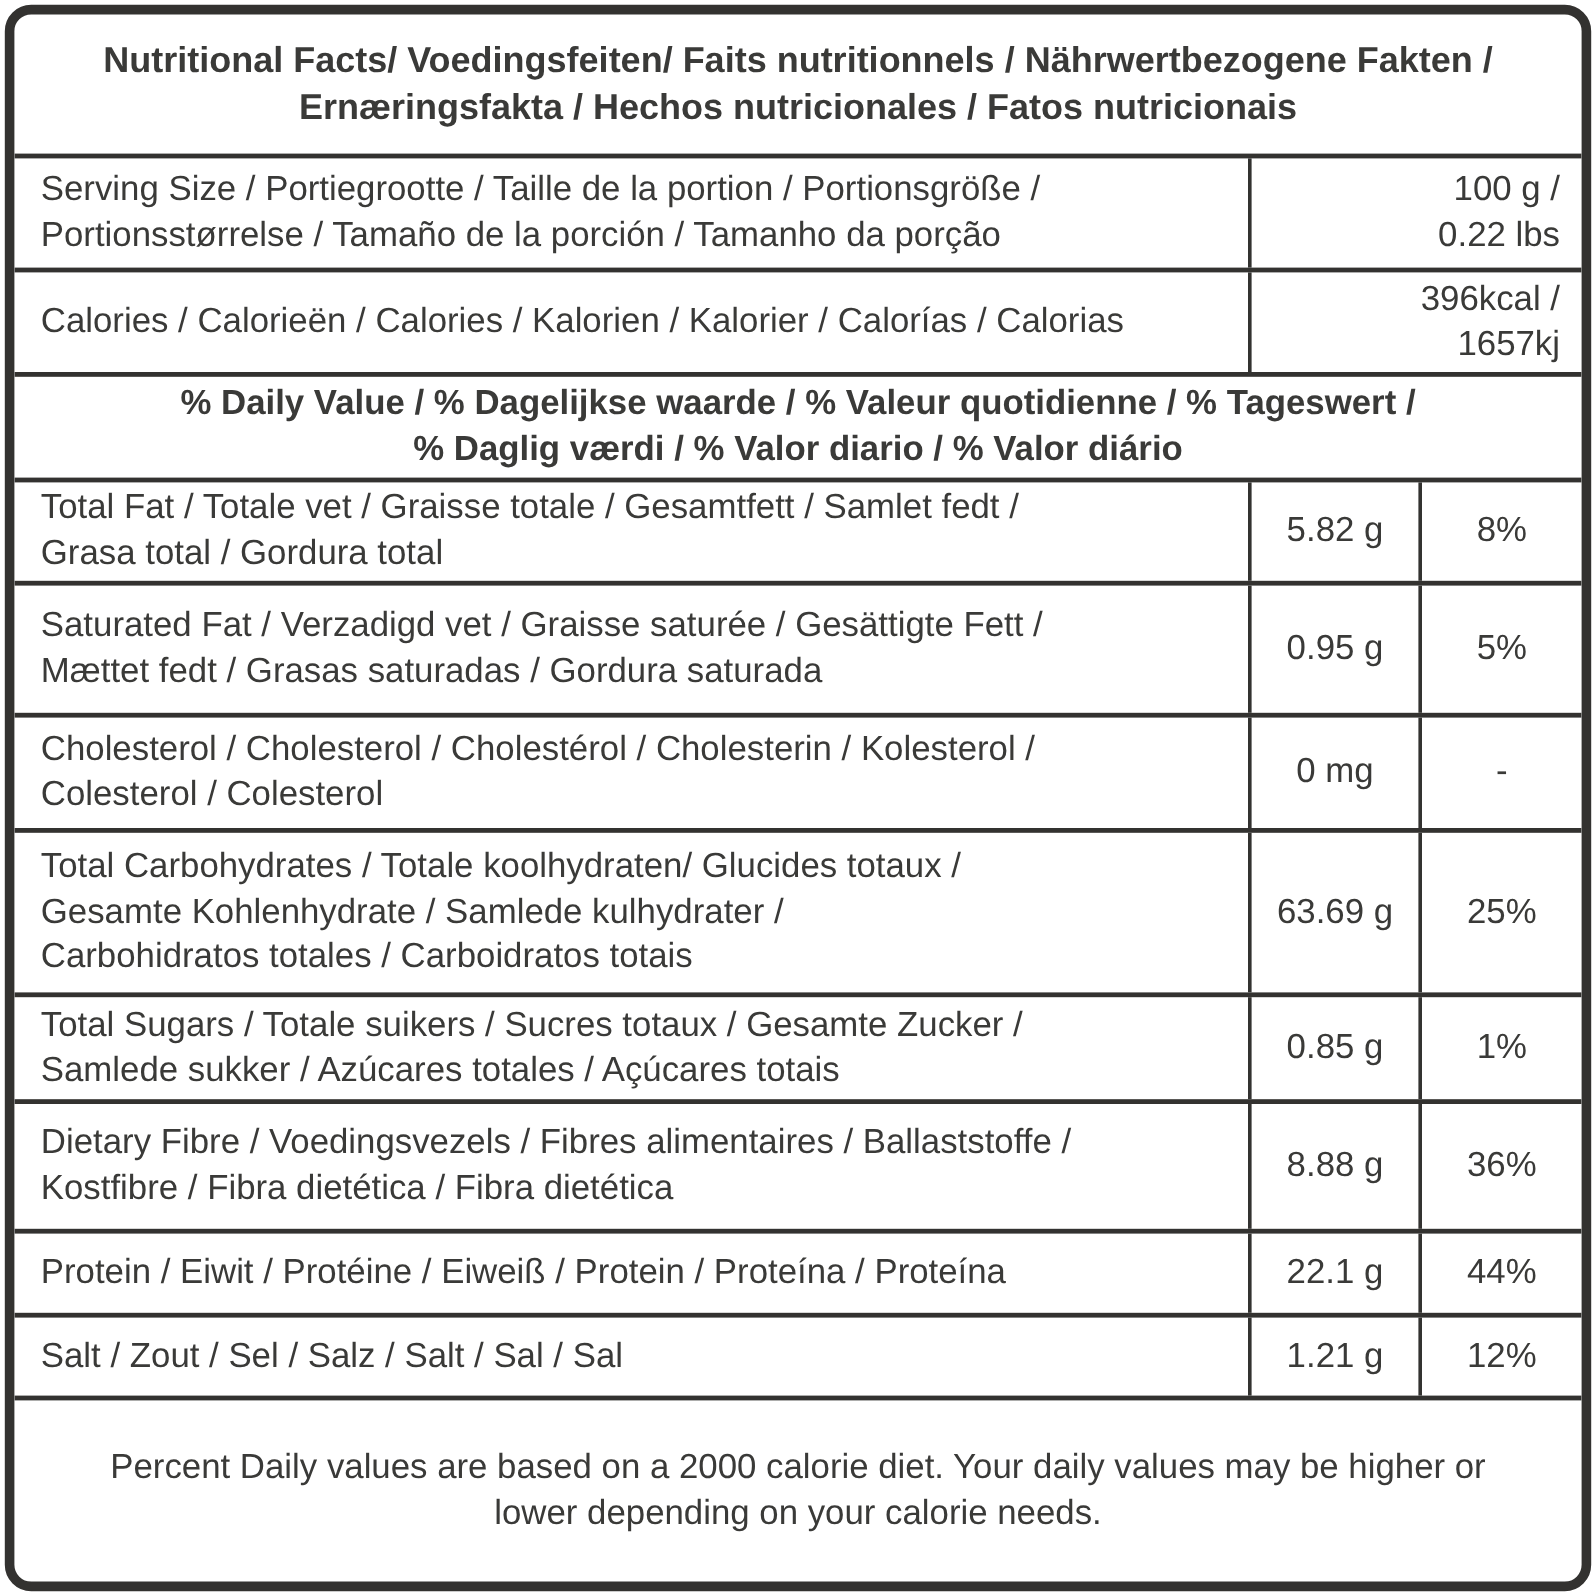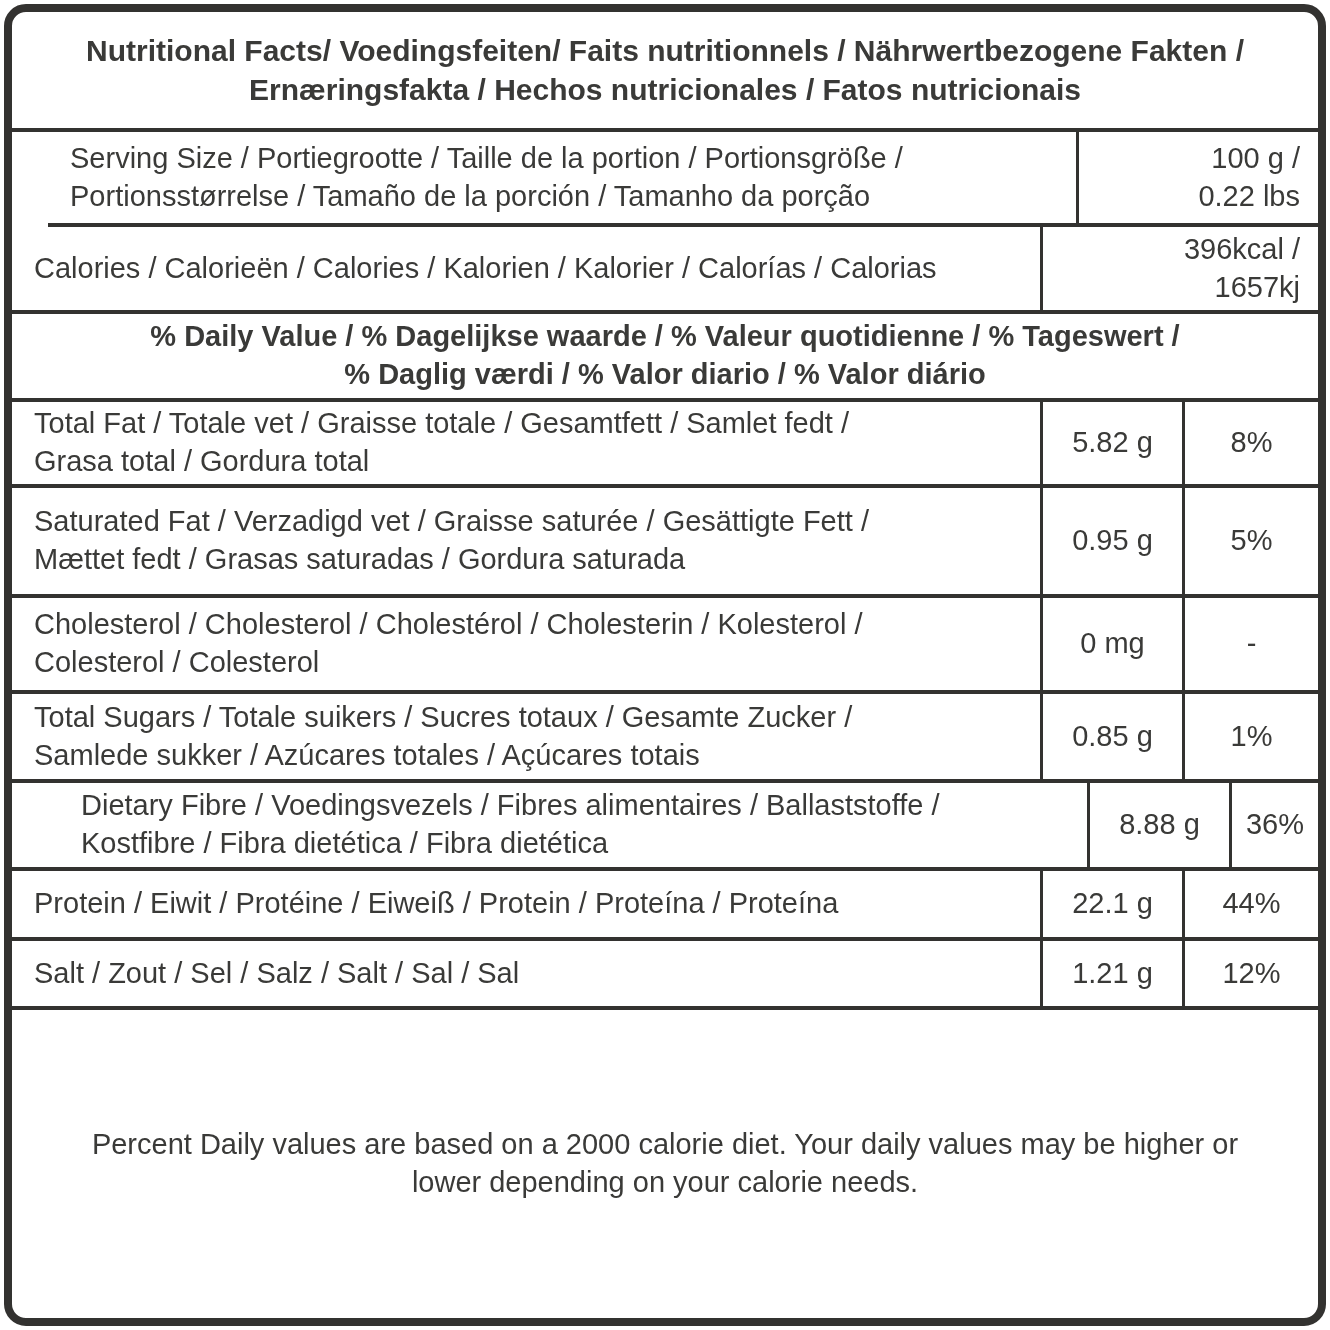--- a/index.html
+++ b/index.html
@@ -68,29 +68,29 @@
     padding:4px;
   }
   .cell.pct{
     flex:1;
     justify-content:center;
     text-align:center;
     padding:4px;
   }
   
   .r-header { height:120px; }
-  .r-serving{ height:95px;margin-left:36px;  }
+  .r-serving{ height:95px;  }
   .r-cal    { height:87px;  }
   .r-dv     { height:88px; }
   .r-fat    { height:86px;justify-content:space-between;  }
   .r-satfat { height:110px; }
   .r-chol   { height:96px; }
   .r-carb   { height:137px; }
   .r-sugar  { height:89px;  }
-  .r-fibre  { height:88px;padding-left:47px;  }
+  .r-fibre  { height:108px;  }
   .r-protein{ height:70px;  }
   .r-salt   { height:69px;  }
   .r-header .cell{ font-size:30px; }
 </style>
 </head>
 <body>
 
 <div class="sheet">
   <div class="tbl">
 
@@ -131,20 +131,27 @@
       <div class="cell pct">5%</div>
     </div>
 
     <div class="row r-chol">
       <div class="cell label">Cholesterol / Cholesterol  / Cholestérol / Cholesterin /  Kolesterol /
 Colesterol / Colesterol</div>
       <div class="cell amount">0 mg</div>
       <div class="cell pct">-</div>
     </div>
 
+    <div class="row r-carb">
+      <div class="cell label">Total Carbohydrates / Totale koolhydraten/ Glucides totaux /
+Gesamte Kohlenhydrate / Samlede kulhydrater /
+Carbohidratos totales / Carboidratos totais</div>
+      <div class="cell amount">63.69 g</div>
+      <div class="cell pct">25%</div>
+    </div>
 
     <div class="row r-sugar">
       <div class="cell label">Total Sugars / Totale suikers / Sucres totaux / Gesamte Zucker /
 Samlede sukker / Azúcares totales / Açúcares totais</div>
       <div class="cell amount">0.85 g</div>
       <div class="cell pct">1%</div>
     </div>
 
     <div class="row r-fibre">
       <div class="cell label">Dietary Fibre / Voedingsvezels / Fibres alimentaires / Ballaststoffe /

